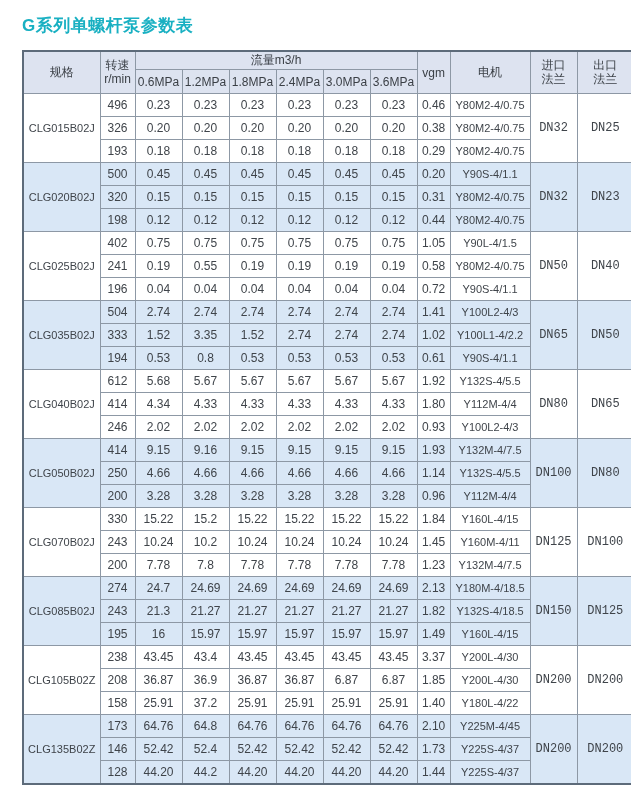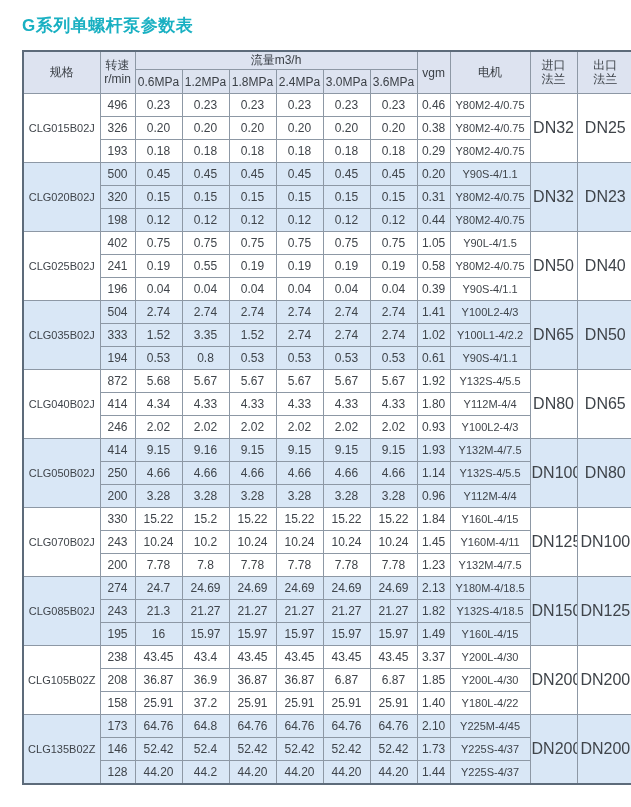--- a/index.html
+++ b/index.html
@@ -11,21 +11,21 @@
         font-size:12px;overflow:hidden;white-space:nowrap;box-sizing:border-box;}
   thead th{background:#dde3f0;font-weight:normal;color:#3a3f45;}
   tr.flow-header-row th{height:17px;}
   tr.pressure-row th{height:24px;}
   .prewrap{white-space:pre-line;line-height:1.15;text-align:center;}
   tbody td{height:23px;background:#ffffff;}
   tbody tr.alt td{background:#d9e7f6;}
   tbody tr.group-start td{border-top:1.6px solid #5d6b7a;}
   td.model-cell{font-size:11px;}
   td.motor-cell{font-size:11px;margin-left:47px;}
-  td.flange-cell{font-size:16px;}
+  td.flange-cell{font-size:12px;font-family:Liberation Mono, monospace;}
 </style>
 </head>
 <body>
 
 <div class="page">
   <h1 class="title">G系列单螺杆泵参数表</h1>
 
   <table class="params">
     <colgroup>
       <col style="width:77px">
@@ -162,21 +162,21 @@
           <td class="motor-cell">Y80M2-4/0.75</td>
         </tr>
         <tr class="">
           <td>196</td>
           <td>0.04</td>
           <td>0.04</td>
           <td>0.04</td>
           <td>0.04</td>
           <td>0.04</td>
           <td>0.04</td>
-          <td>0.39</td>
+          <td>0.72</td>
           <td class="motor-cell">Y90S-4/1.1</td>
         </tr>
         <tr class="alt group-start">
           <td class="model-cell" rowspan="3">CLG035B02J</td>
           <td>504</td>
           <td>2.74</td>
           <td>2.74</td>
           <td>2.74</td>
           <td>2.74</td>
           <td>2.74</td>
@@ -203,21 +203,21 @@
           <td>0.8</td>
           <td>0.53</td>
           <td>0.53</td>
           <td>0.53</td>
           <td>0.53</td>
           <td>0.61</td>
           <td class="motor-cell">Y90S-4/1.1</td>
         </tr>
         <tr class=" group-start">
           <td class="model-cell" rowspan="3">CLG040B02J</td>
-          <td>872</td>
+          <td>612</td>
           <td>5.68</td>
           <td>5.67</td>
           <td>5.67</td>
           <td>5.67</td>
           <td>5.67</td>
           <td>5.67</td>
           <td>1.92</td>
           <td class="motor-cell">Y132S-4/5.5</td>
           <td class="flange-cell" rowspan="3">DN80</td>
           <td class="flange-cell" rowspan="3">DN65</td>

